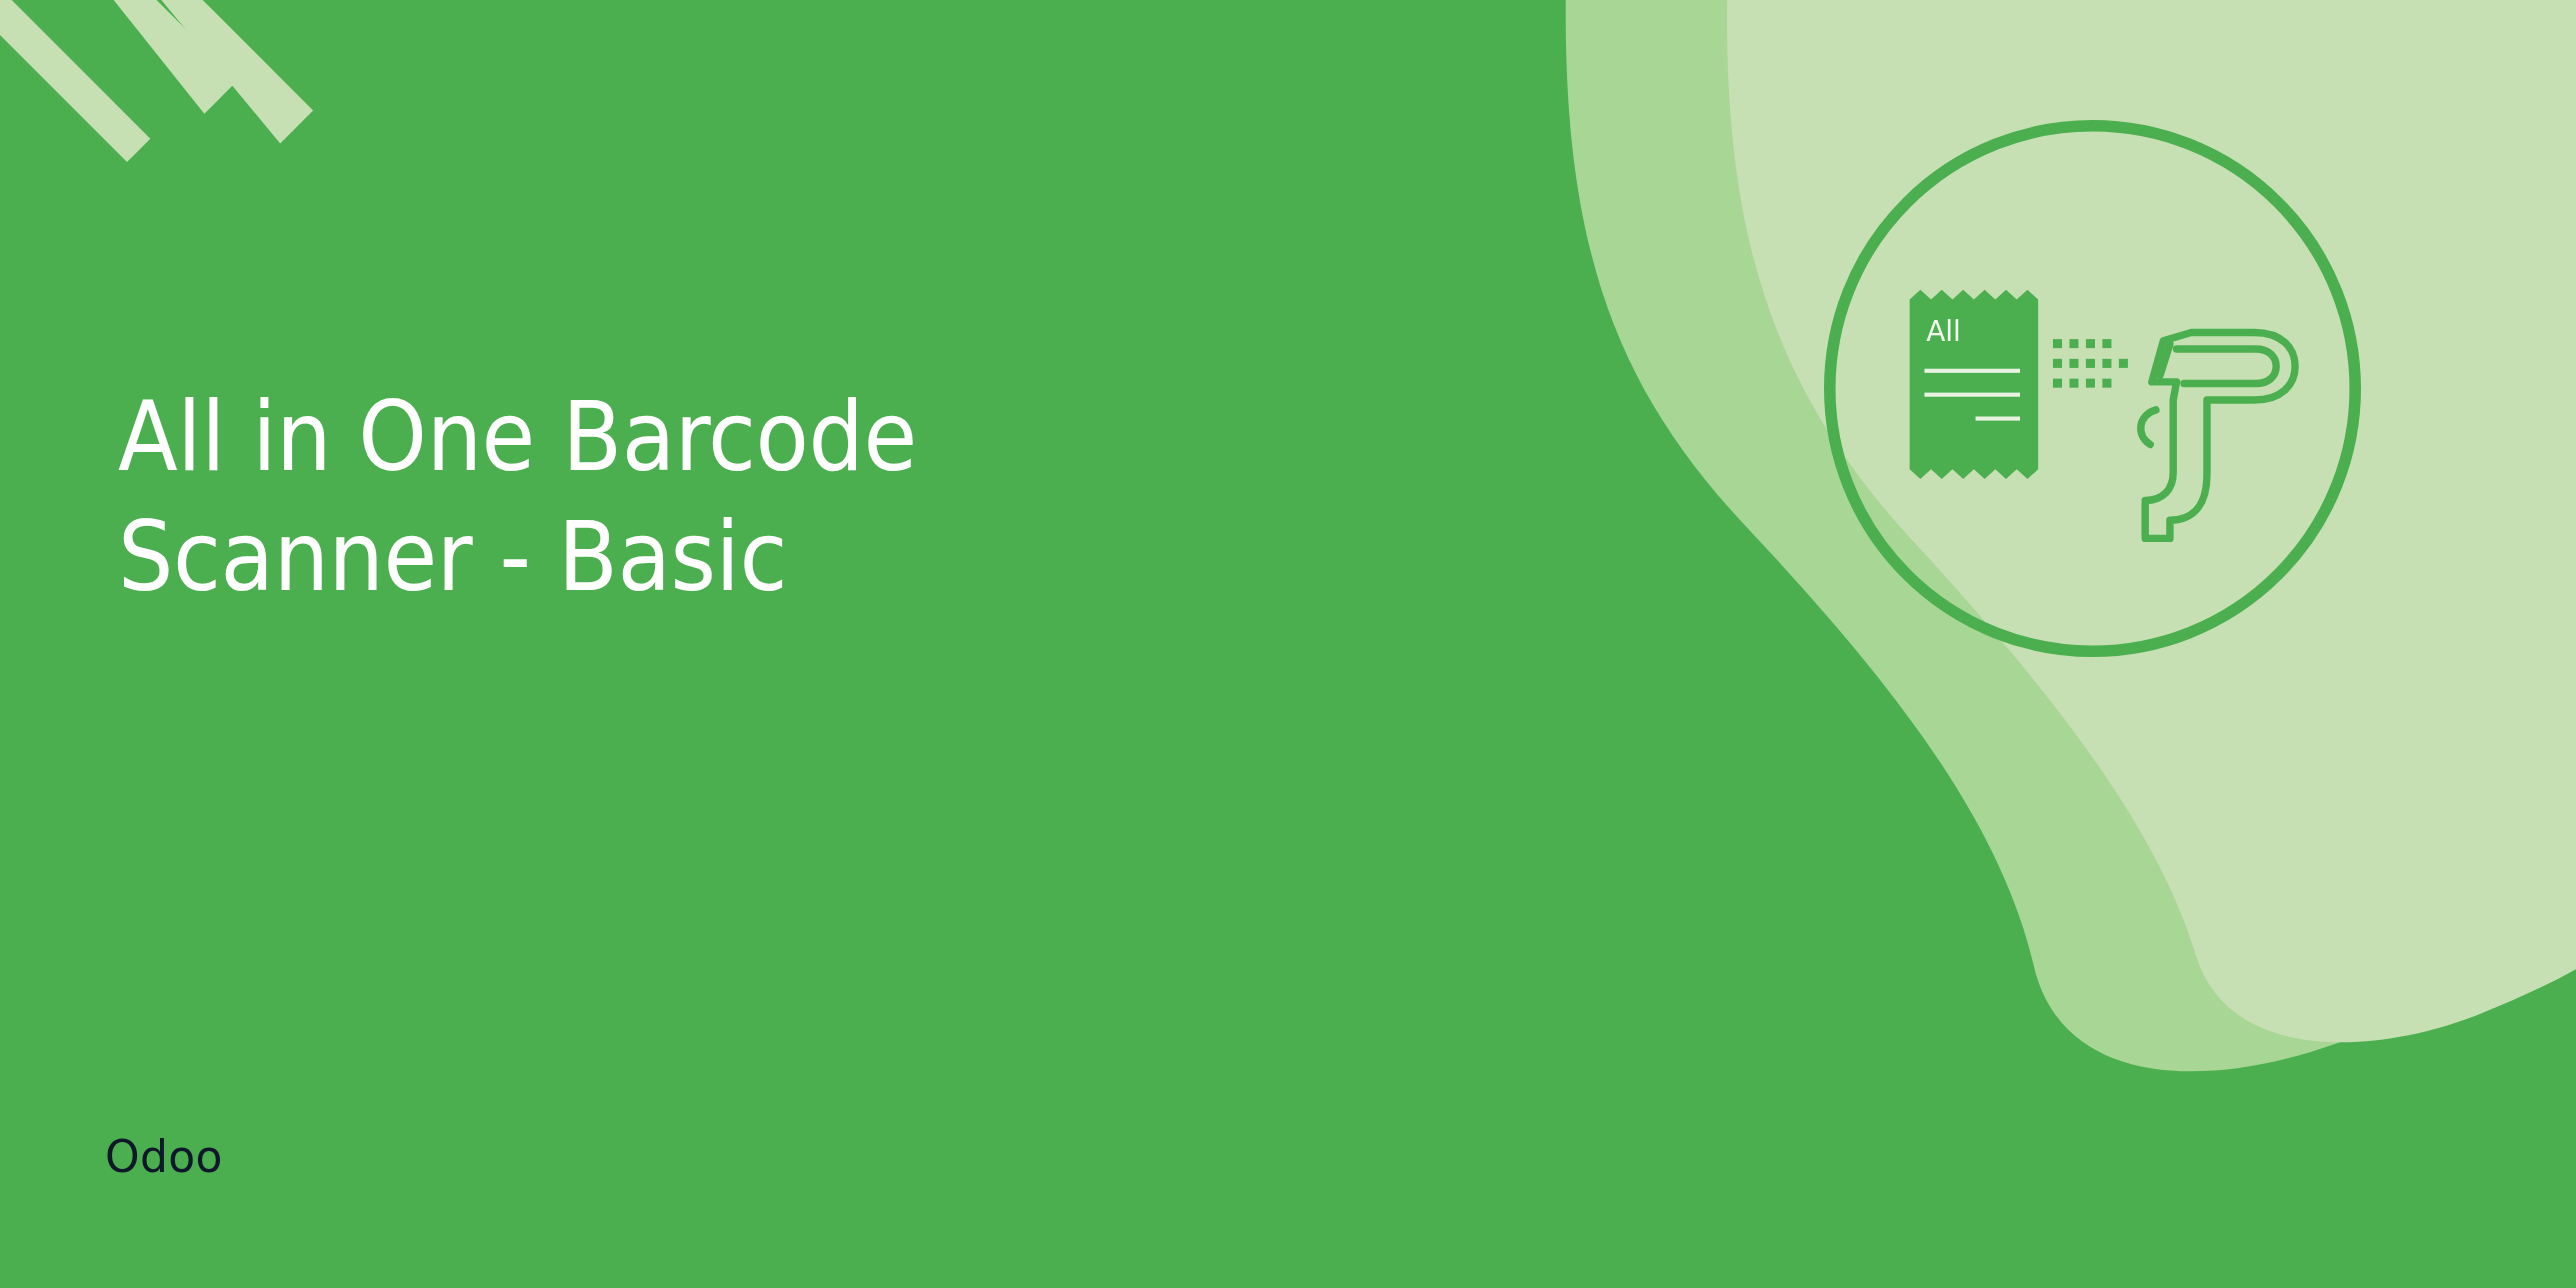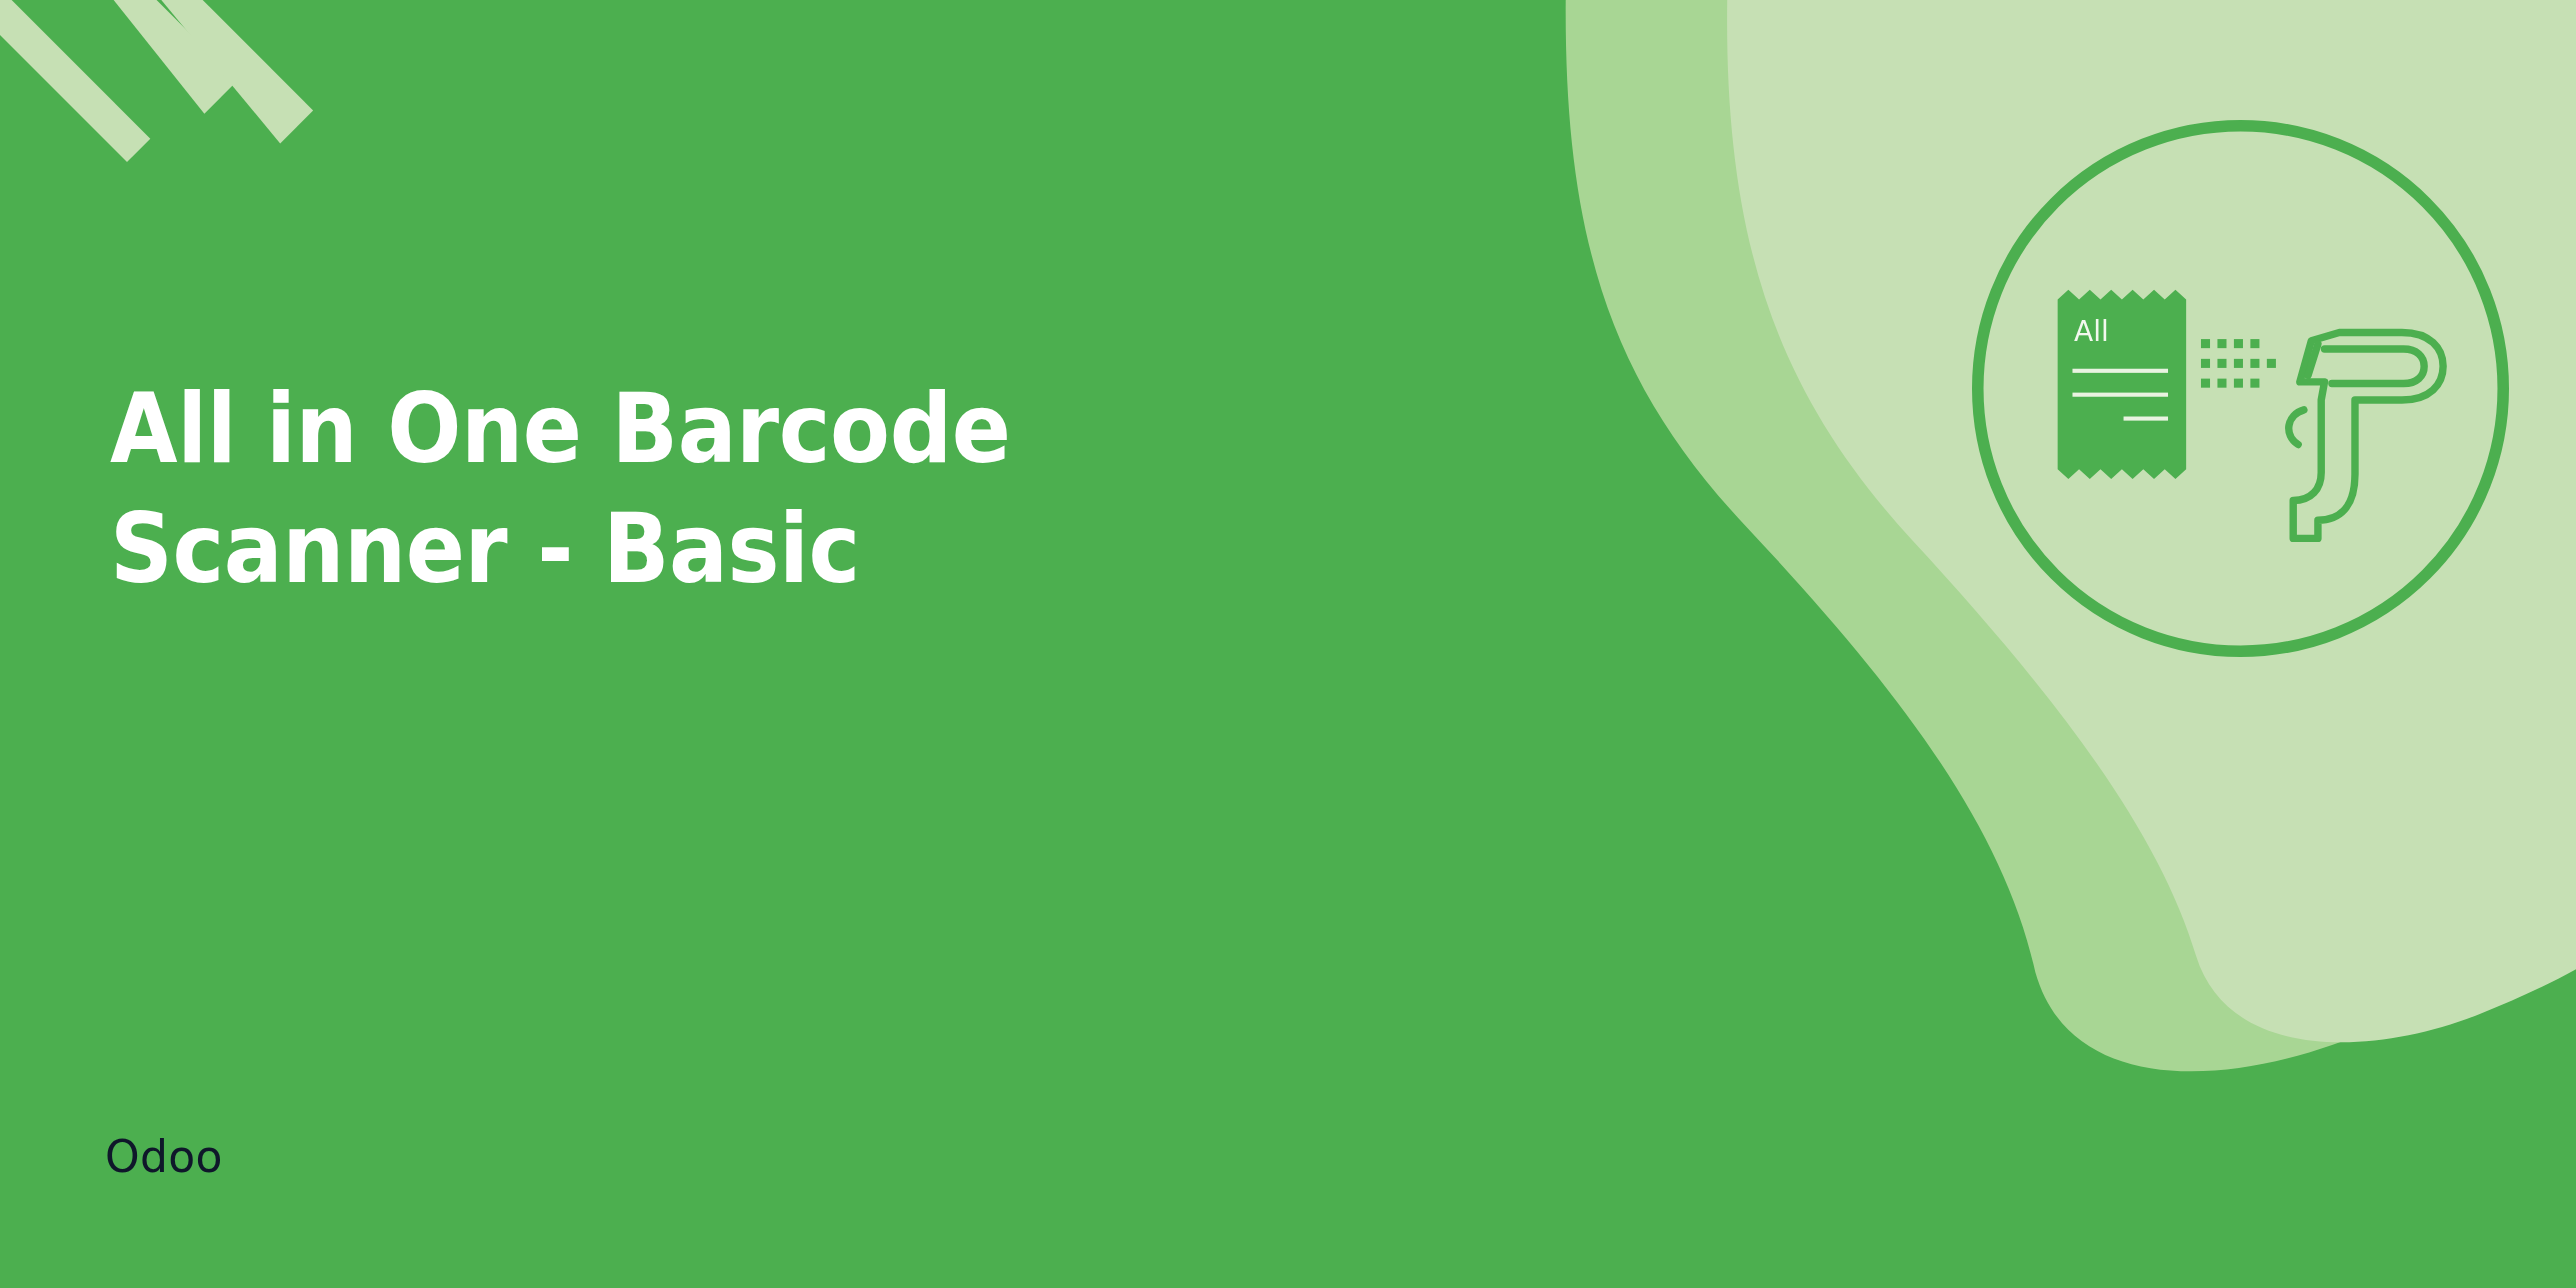--- a/index.html
+++ b/index.html
@@ -28,25 +28,25 @@
     position: absolute;
     left: 0; top: 0;
     width: 1813px;
     height: 1289px;
   }
   #page-title {
     position: absolute;
     left: 110px;
     top: 369px;
     width: 1401px;
-    margin: 0;
+    margin: 8px;
     color: #FFFFFF;
     font-family: "DejaVu Sans Condensed", "Liberation Sans Narrow", "Liberation Sans", sans-serif;
     font-size: 97px;
-    font-weight: bold;
+    font-weight: normal;
     line-height: 1.24;
     letter-spacing: -0.4px;
     white-space: pre-line;
   }
   #subtitle-row {
     position: absolute;
     left: 110px;
     top: 727px;
     width: 1607px;
     display: flex;
@@ -79,21 +79,21 @@
     margin: 0;
     color: #0f172a;
     font-family: "DejaVu Sans", "Liberation Sans", sans-serif;
     font-size: 44px;
     font-weight: normal;
     letter-spacing: 0.3px;
   }
   
   #icon-medallion {
     position: absolute;
-    left: 1972px;
+    left: 1824px;
     top: 120px;
     width: 537px;
     height: 537px;
     text-align: right;
   }
   #icon-svg { display: block; width: 537px; height: 537px; }
 </style>
 </head>
 <body>
 

